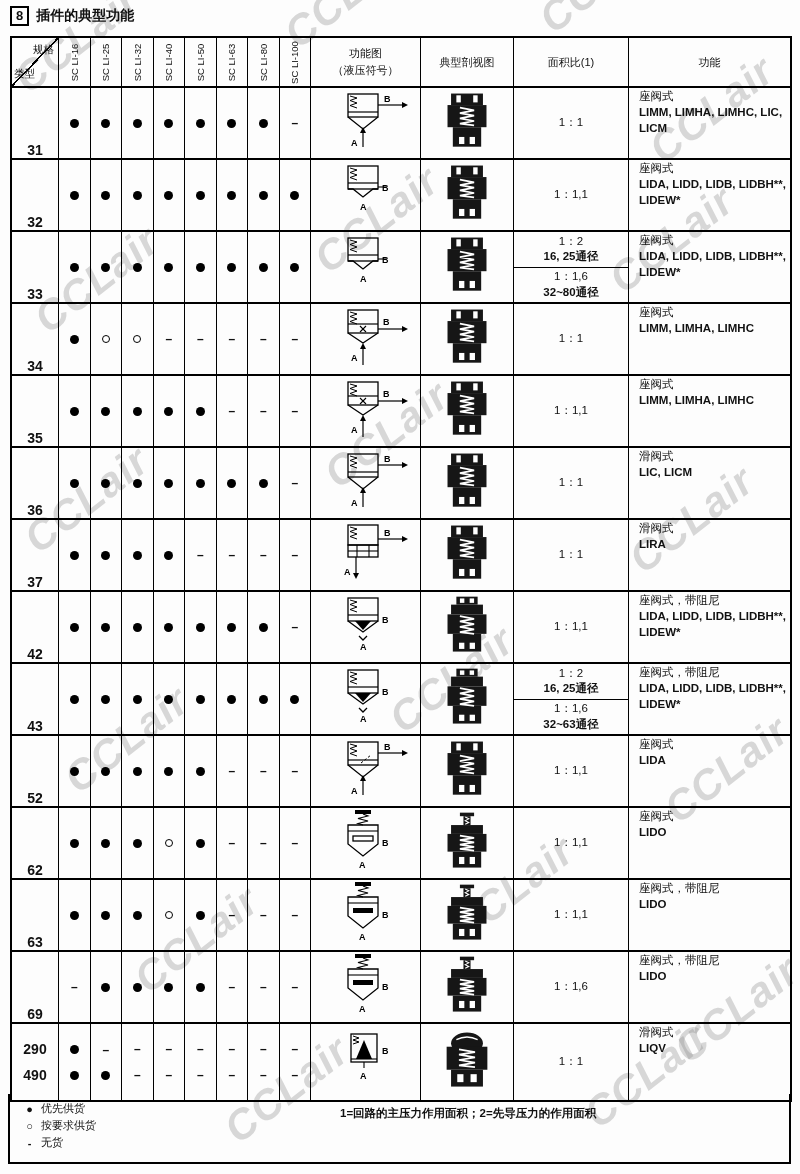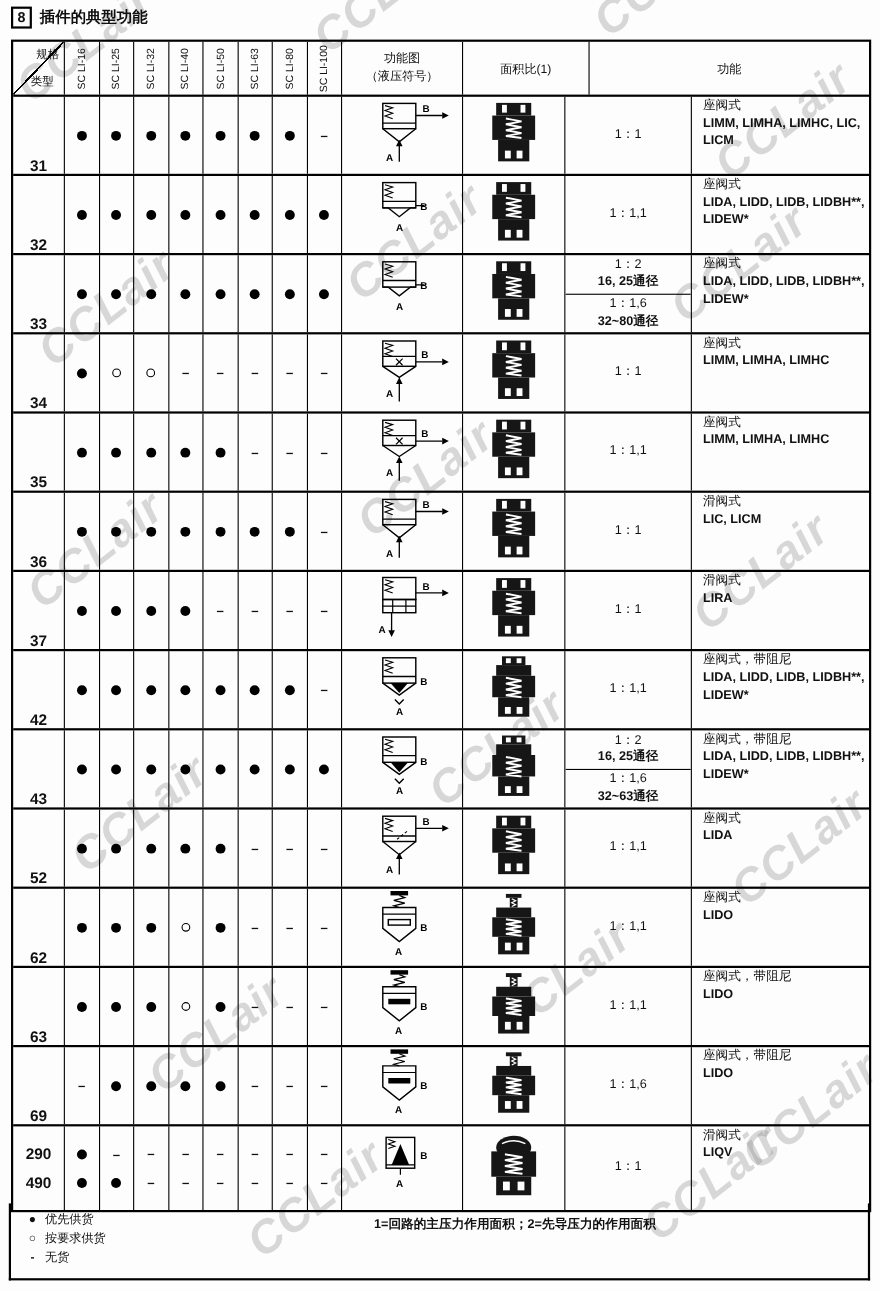--- a/index.html
+++ b/index.html
@@ -34,21 +34,21 @@
   .c-photo{width:93px;}
   .c-ratio{width:115px;}
   .c-func{flex:1;}
   
   .hcell{font-size:11px;text-align:center;}
   .hstack{flex-direction:column;line-height:1.55;}
   .rot{transform:rotate(-90deg);white-space:nowrap;font-size:9.5px;}
   .corner{position:relative;
     background:linear-gradient(to bottom right,transparent 48.8%,#000 48.8%,#000 51.2%,transparent 51.2%);}
   .corner-top{position:absolute;top:5px;right:4px;font-size:10.5px;}
-  .corner-bot{position:absolute;bottom:5px;left:16px;font-size:10.5px;}
+  .corner-bot{position:absolute;bottom:5px;left:2px;font-size:10.5px;}
   
   .tcell{flex-direction:column;font-weight:bold;font-size:14px;justify-content:flex-end;}
   .acell{flex-direction:column;justify-content:center;}
   .dblcol{justify-content:space-around;padding:12px 0;}
   .av-dot{width:9px;height:9px;border-radius:50%;background:#000;flex:0 0 auto;}
   .av-circle{width:6px;height:6px;border:1.8px solid #000;border-radius:50%;background:#fff;flex:0 0 auto;}
   .av-dash{font-size:12px;font-weight:bold;line-height:1;}
   .scell,.pcell{background:transparent;}
   .rcell{flex-direction:column;align-items:stretch;justify-content:stretch;padding:0;}
   .ratio-sub{flex:1;display:flex;flex-direction:column;align-items:center;justify-content:center;font-size:11.5px;line-height:1.35;}
@@ -121,20 +121,21 @@
       <div class="cell c-sz hcell">
         <span class="rot">SC LI-80</span>
       </div>
       <div class="cell c-sz hcell">
         <span class="rot">SC LI-100</span>
       </div>
       <div class="cell c-sym hcell hstack">
         <div>功能图</div>
         <div>（液压符号）</div>
       </div>
+      <div class="cell c-photo hcell">典型剖视图</div>
       <div class="cell c-ratio hcell">面积比(1)</div>
       <div class="cell c-func hcell last">功能</div>
     </div>
     <div class="trow">
       <div class="cell c-type tcell">
         <span class="tnum">31</span>
       </div>
       <div class="cell c-sz acell">
         <span class="av-dot"></span>
       </div>

